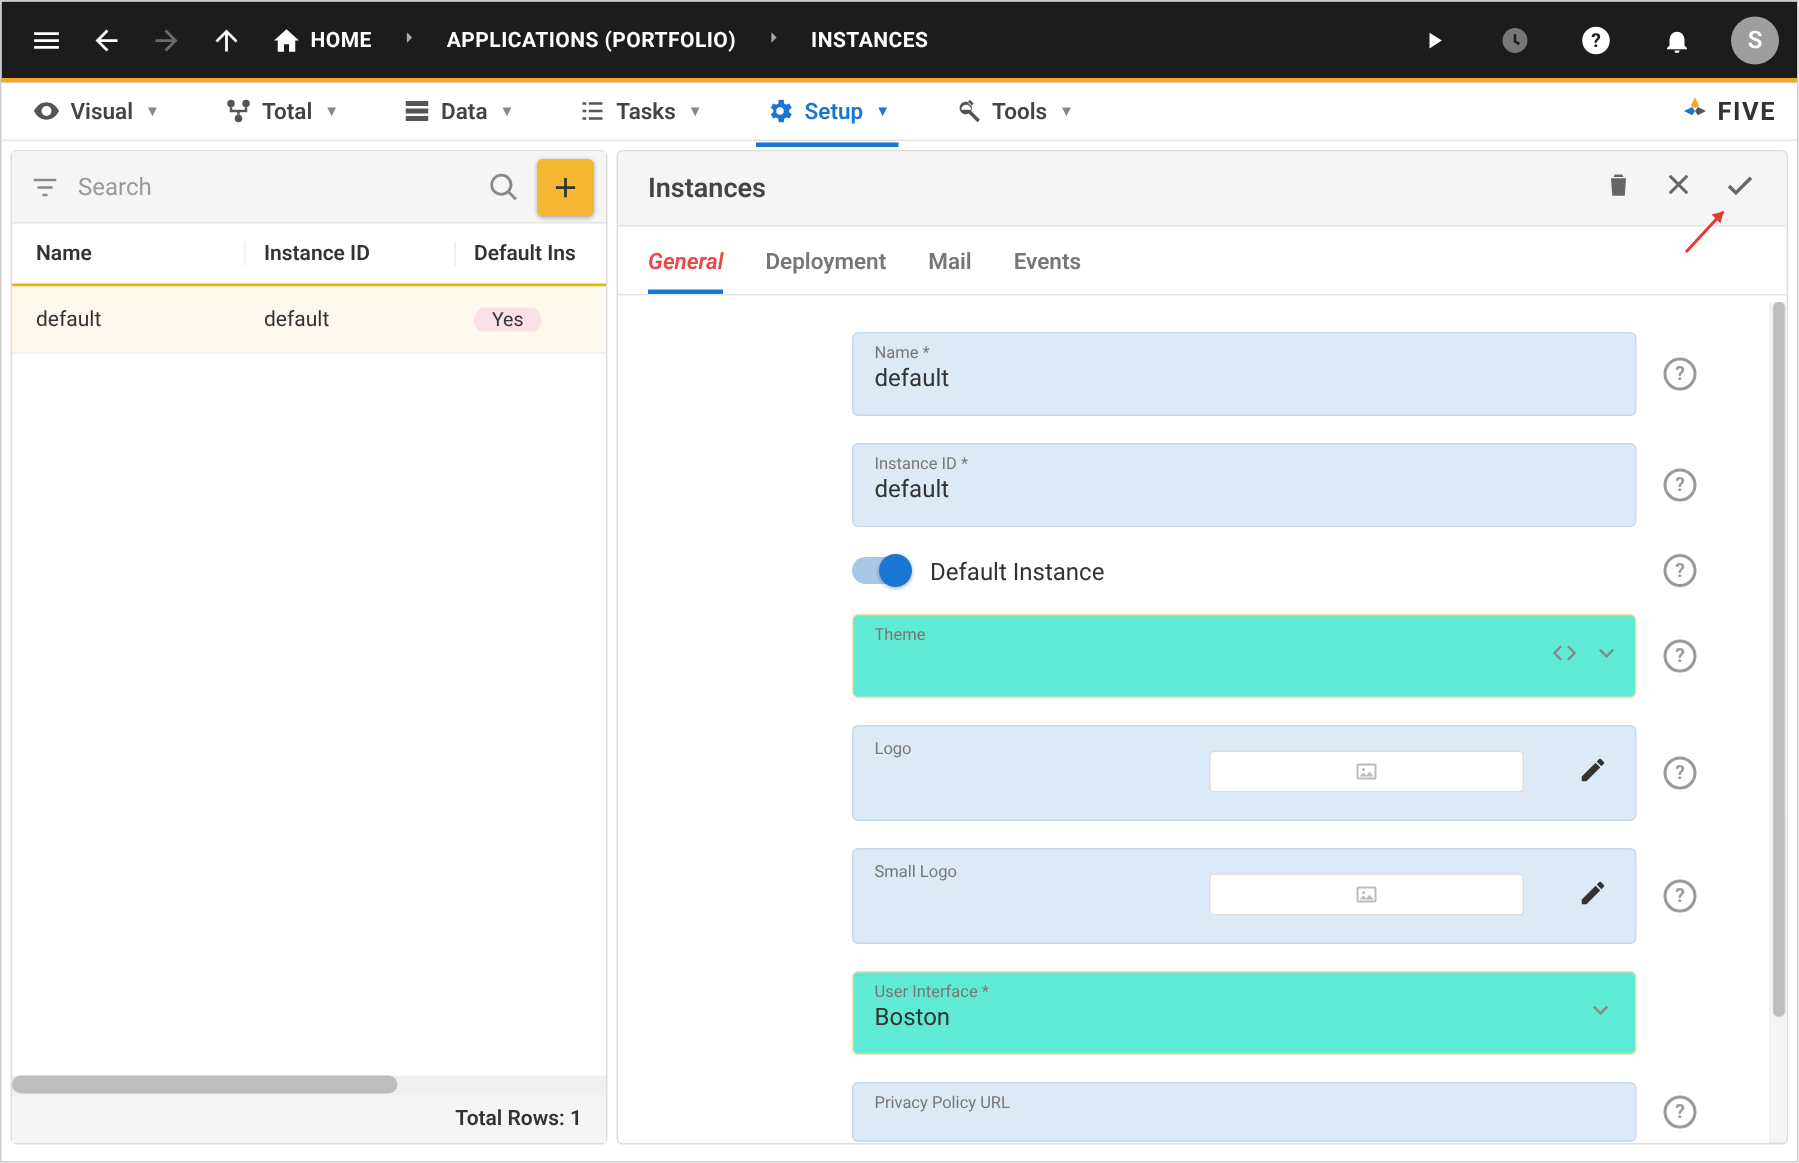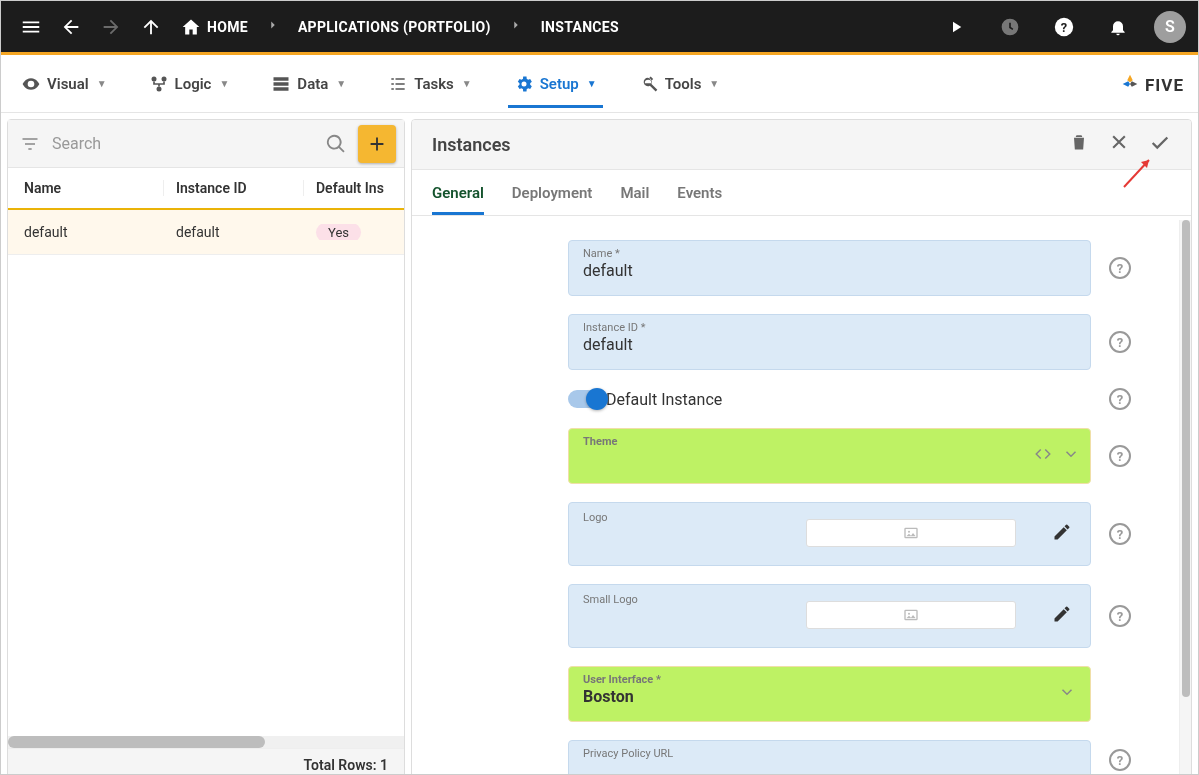--- a/index.html
+++ b/index.html
@@ -9,21 +9,21 @@
 .topbar { height: 54px; background: #1c1c1c; display: flex; align-items: center; color: #fff; padding: 0 12px; border-bottom: 3px solid #f5a623; }
 .topbar-left { display: flex; align-items: center; gap: 4px; }
 .topbar-right { margin-left: auto; display: flex; align-items: center; gap: 18px; }
 .icon-btn { width: 36px; height: 36px; display: flex; align-items: center; justify-content: center; cursor: pointer; color: #fff; }
 .icon-btn svg { fill: #fff; }
 .crumb-item { display: flex; align-items: center; font-weight: 700; font-size: 14px; letter-spacing: 0.3px; padding: 0 8px; cursor: pointer; }
 .crumb-sep { color: #aaa; padding: 0 6px; font-size: 14px; }
 .avatar { width: 32px; height: 32px; border-radius: 50%; background: #9e9e9e; display: flex; align-items: center; justify-content: center; color: #fff; font-weight: 600; }
 
 
-.toolbar { height: 58px; display: flex; align-items: center; border-bottom: 1px solid #e5e5e5; padding: 0 14px; gap: 30px; background: #fff; position: relative; }
+.toolbar { height: 39px; display: flex; align-items: center; border-bottom: 1px solid #e5e5e5; padding: 0 14px; gap: 30px; background: #fff; position: relative; }
 .tool-item { display: flex; align-items: center; gap: 6px; font-weight: 600; font-size: 15px; color: #444; cursor: pointer; padding: 4px 6px; position: relative; }
 .tool-item.active { color: #1976d2; }
 .tool-item.active::after { content:''; position:absolute; left:0; right:0; bottom:-10px; height:3px; background:#1976d2; }
 .tool-dd { font-size: 10px; color: #888; margin-left: 2px; }
 .tool-item.active .tool-dd { color: #1976d2; }
 .logo { margin-left: auto; display: flex; align-items: flex-end; gap: 4px; }
 
 
 .main { display: flex; height: calc(775px - 54px - 44px - 2px); }
 .left-panel { width: 398px; border-right: 1px solid #ddd; display: flex; flex-direction: column; background: #fff; margin: 6px 0 6px 6px; border: 1px solid #ddd; border-radius: 4px; }
@@ -53,32 +53,32 @@
 
 
 .r-header { height: 50px; display: flex; align-items: center; padding: 0 20px; background: #f5f5f5; border-bottom: 1px solid #e5e5e5; }
 .r-title { font-size: 18px; font-weight: 600; color: #444; }
 .r-actions { margin-left: auto; display: flex; gap: 20px; }
 .r-actions .ic { color: #666; cursor: pointer; position:relative; }
 
 
 .r-tabs { display: flex; gap: 28px; padding: 0 20px; border-bottom: 1px solid #e5e5e5; height: 46px; align-items: center; }
 .r-tab { font-size: 15px; font-weight: 600; color: #777; cursor: pointer; padding: 12px 0; position: relative; }
-.r-tab.active { color: #14532d; }
+.r-tab.active { color: #ef4444; font-style: italic; }
 .r-tab.active::after { content:''; position:absolute; left:0; right:0; bottom:-1px; height:3px; background:#1976d2; }
 
 
 .form-body { flex: 1; overflow-y: auto; padding: 24px 60px 20px 140px; }
 .field-row { display: flex; align-items: center; gap: 18px; margin-bottom: 18px; margin-left: 16px; }
 .field-box { flex: 1; background: #dceaf7; border: 1px solid #c5d9ed; border-radius: 4px; padding: 6px 14px 8px 14px; min-height: 56px; position: relative; }
-.field-box.yellow { background: #bef264; border-color: #f0dfa8; font-weight: bold; }
+.field-box.yellow { background: #5eead4; border-color: #f0dfa8; }
 .field-label { font-size: 11px; color: #777; }
 .field-value { font-size: 16px; color: #333; margin-top: 1px; }
 .help-ic { width: 22px; height: 22px; border: 2px solid #999; border-radius: 50%; display: flex; align-items: center; justify-content: center; color: #999; font-size: 13px; font-weight: 700; cursor: pointer; flex-shrink: 0; }
-.toggle-row { display:flex; align-items:center; }
+.toggle-row { display:flex; align-items:center; gap:14px; }
 .toggle { width: 38px; height: 18px; background:#a8c8ea; border-radius:10px; position:relative; cursor:pointer; }
 .toggle-knob { width:22px; height:22px; background:#1976d2; border-radius:50%; position:absolute; right:-2px; top:-2px; box-shadow:0 1px 3px rgba(0,0,0,0.3); }
 .field-icons { position:absolute; right:10px; top:50%; transform:translateY(-50%); display:flex; gap:10px; color:#888; }
 .logo-preview { background:#fff; border:1px solid #ddd; border-radius:3px; width:210px; height:28px; display:flex; align-items:center; justify-content:center; color:#aaa; margin-left:auto; margin-right:60px; }
 .edit-pen { position:absolute; right:18px; top:50%; transform:translateY(-50%); color:#333; cursor:pointer; }
 .field-box.tall { min-height:64px; display:flex; align-items:center; }
 .field-box.tall .field-label { position:absolute; top:8px; left:14px; }
 .dd-chev { position:absolute; right:14px; top:50%; transform:translateY(-50%); color:#888; }
 
 
@@ -168,21 +168,21 @@
     <span>Visual</span>
       <span class="tool-dd">▼</span>
   </div>
   <div class="tool-item">
     <svg width="20" height="20" viewBox="0 0 24 24" fill="#555">
         <circle cx="6" cy="6" r="3"></circle>
         <circle cx="18" cy="6" r="3"></circle>
         <circle cx="12" cy="18" r="3"></circle>
         <path d="M6 9v3h12V9M12 12v3" stroke="#555" stroke-width="2" fill="none"></path>
       </svg>
-    <span>Logic</span>
+    <span>Total</span>
       <span class="tool-dd">▼</span>
   </div>
   <div class="tool-item">
     <svg width="20" height="20" viewBox="0 0 24 24" fill="#555">
         <path d="M3 4h18v4H3zm0 6h18v4H3zm0 6h18v4H3z"></path>
       </svg>
     <span>Data</span>
       <span class="tool-dd">▼</span>
   </div>
   <div class="tool-item">

